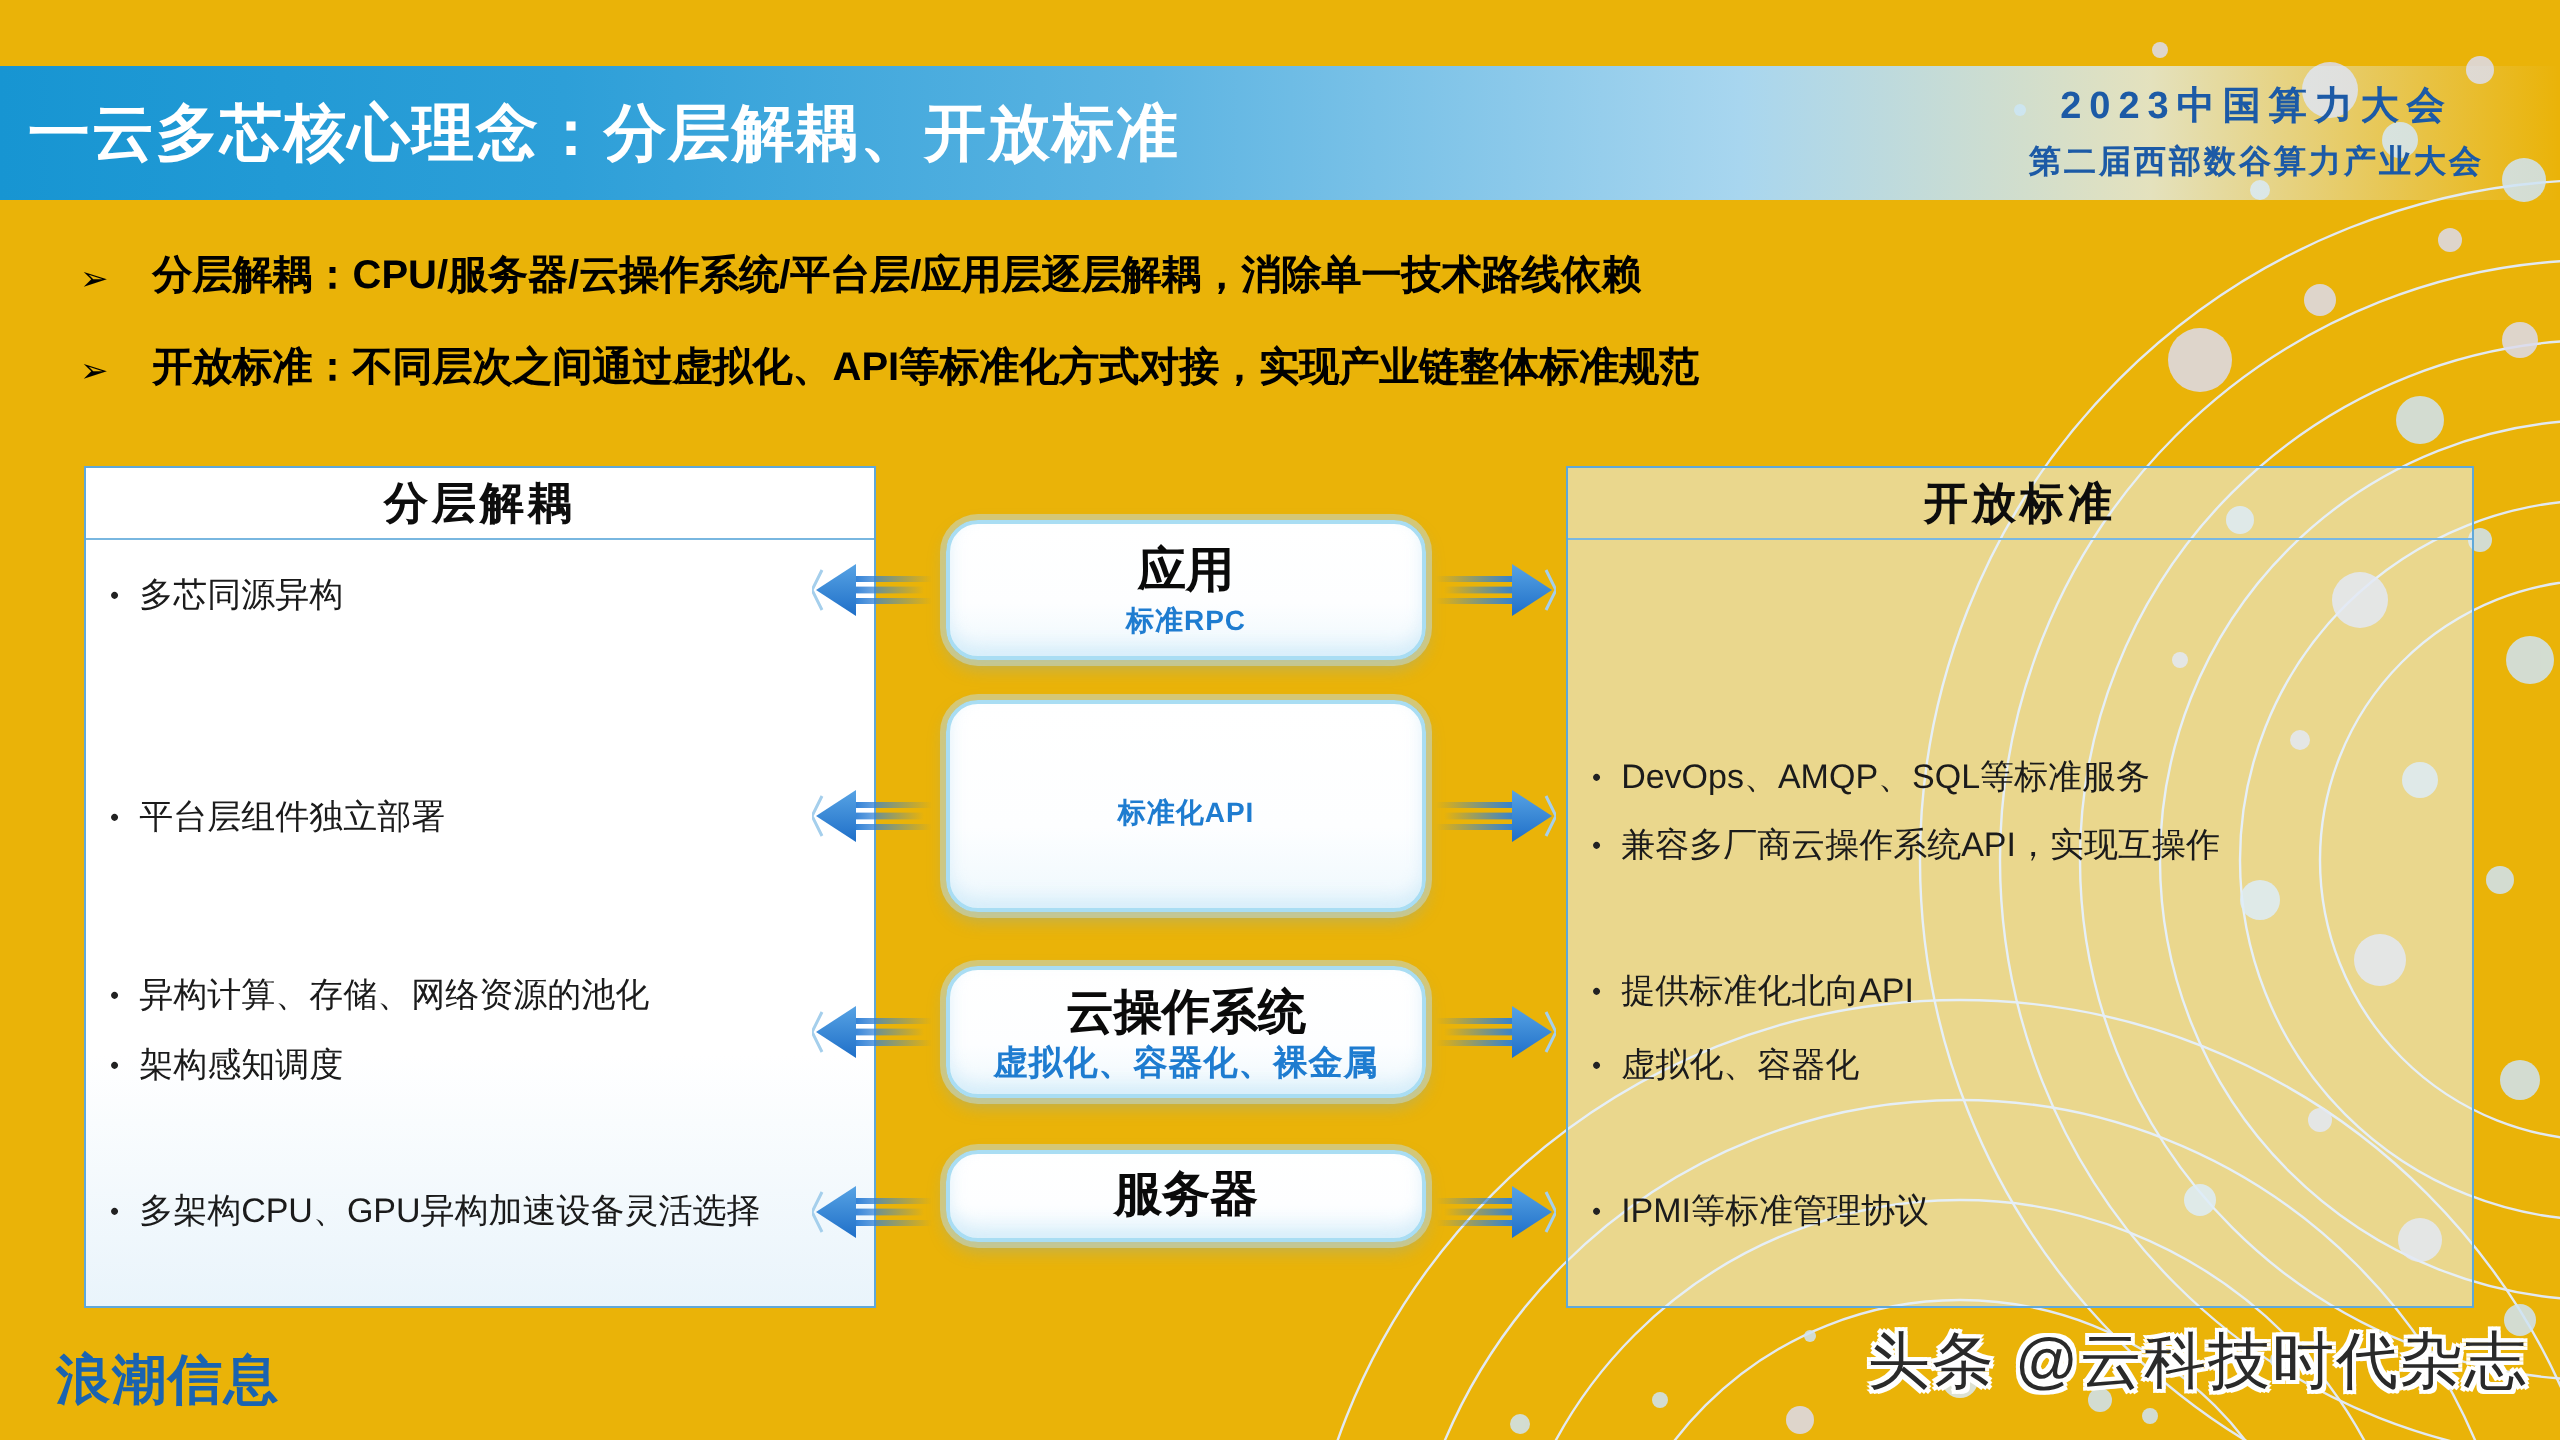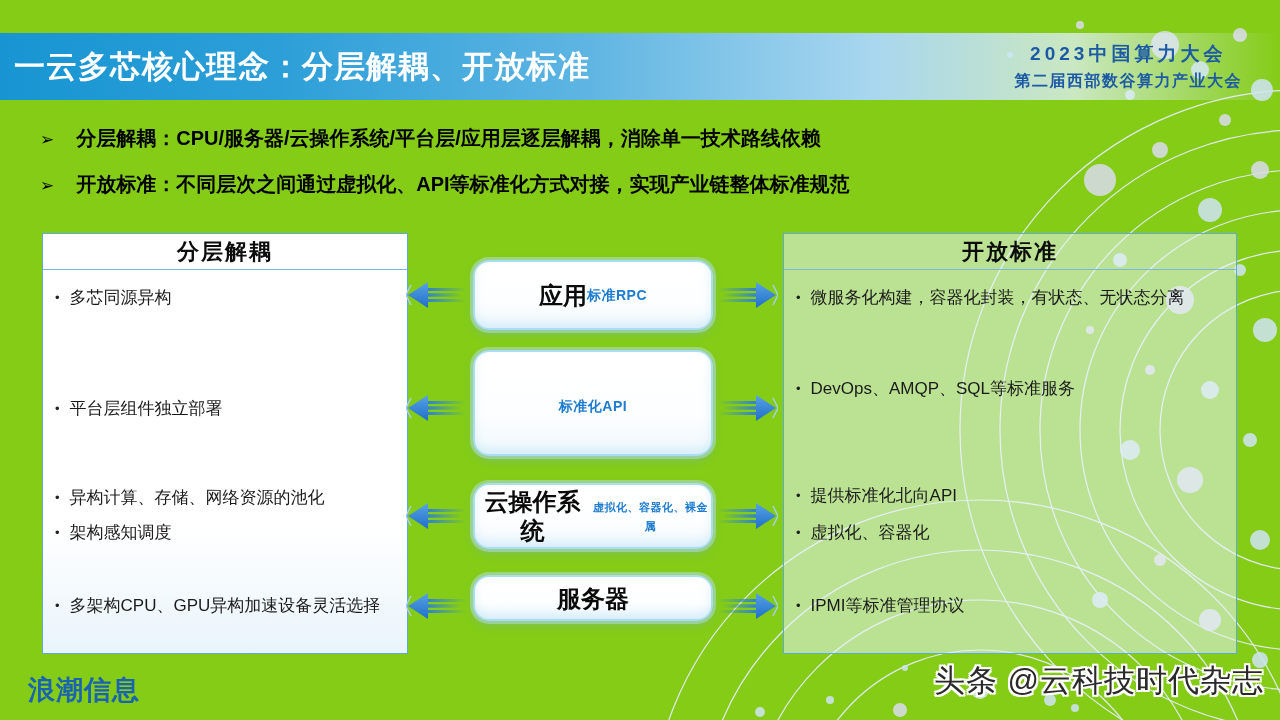--- a/index.html
+++ b/index.html
@@ -1,19 +1,19 @@
 <!DOCTYPE html>
 <html><head>
 <meta charset="utf-8">
 <style>
   html,body{margin:0;padding:0;background:#888;}
   *{box-sizing:border-box;}
   #slide{
     position:relative;width:1280px;height:720px;margin:0 auto;
-    background:#84cc16;overflow:hidden;
+    background:#eab308;overflow:hidden;
     font-family:"Liberation Sans","DejaVu Sans",sans-serif;
     padding-left:39px;
   }
   
   #decor{position:absolute;inset:0;z-index:0;}
   
   .header-bar{
     position:absolute;left:0;top:33px;width:100%;height:67px;z-index:2;
     background:linear-gradient(90deg,#1795d2 0%,#2d9fd8 22%,#5cb4e2 45%,#a8d6ef 68%,
                rgba(226,241,250,.75) 84%,rgba(255,255,255,0) 100%);
@@ -33,21 +33,21 @@
   .intro{position:absolute;left:40px;top:124px;z-index:2;}
   .intro-line{display:flex;align-items:flex-start;margin-bottom:16px;
     font-size:20px;font-weight:bold;color:#000;line-height:28px;white-space:nowrap;}
   .intro-marker{font-size:17px;margin:2px 22px 0 0;color:#000;}
   
   .panel{
     position:absolute;top:233px;height:421px;z-index:1;
     border:1px solid #5fa8da;
   }
   .panel-left{
-    left:42px;width:366px;
+    left:42px;width:396px;
     background:linear-gradient(180deg,#ffffff 0%,#ffffff 70%,#e9f4fb 100%);
   }
   .panel-right{
     left:783px;width:454px;
     background:rgba(233,244,251,0.55);
   }
   .panel-header{
     height:36px;display:flex;align-items:center;justify-content:center;
     border-bottom:1px solid #79b7e0;
     font-size:22px;font-weight:bold;color:#0d0d0d;letter-spacing:2px;
@@ -61,21 +61,21 @@
   .lp-0{top:52px;} .lp-1{top:163px;} .lp-2{top:252px;} .lp-3{top:287px;} .lp-4{top:360px;}
   
   .rp-0{top:52px;} .rp-1{top:143px;} .rp-2{top:177px;} .rp-3{top:250px;} .rp-4{top:287px;} .rp-5{top:360px;}
   
   .layer-box{
     position:absolute;left:473px;width:240px;z-index:2;
     background:linear-gradient(180deg,#ffffff 0%,#fdfeff 60%,#eef8fd 100%);
     border:2px solid #a9ddf3;border-radius:16px;
     box-shadow:0 0 0 3px rgba(190,225,246,.45),0 4px 9px rgba(110,175,225,.40),
                inset 0 -5px 8px rgba(185,225,247,.45);
-    display:flex;align-items:center;justify-content:center;
+    display:flex;flex-direction:column;align-items:center;justify-content:center;
   }
   .layer-0{top:260px;height:70px;}
   .layer-1{top:350px;height:106px;}
   .layer-2{top:483px;height:66px;}
   .layer-3{top:575px;height:46px;}
   .layer-title{
     font-size:24px;font-weight:bold;color:#0a0a0a;line-height:29px;
     text-align:center;white-space:pre-line;
   }
   .layer-subtitle{
@@ -193,37 +193,37 @@
     <div class="panel-header">分层解耦</div>
     <div class="panel-item lp-0">多芯同源异构</div>
     <div class="panel-item lp-2">异构计算、存储、网络资源的池化</div>
     <div class="panel-item lp-1">平台层组件独立部署</div>
     <div class="panel-item lp-4">多架构CPU、GPU异构加速设备灵活选择</div>
     <div class="panel-item lp-3">架构感知调度</div>
   </div>
 
   <div class="panel panel-right">
     <div class="panel-header">开放标准</div>
-    <div class="panel-item rp-0">微服务化构建，容器化封装，有状态、无状态分离</div>
     <div class="panel-item rp-1">DevOps、AMQP、SQL等标准服务</div>
+    <div class="panel-item rp-2">兼容多厂商云操作系统API，实现互操作</div>
     <div class="panel-item rp-3">提供标准化北向API</div>
     <div class="panel-item rp-4">虚拟化、容器化</div>
     <div class="panel-item rp-5">IPMI等标准管理协议</div>
   </div>
 
   <div class="layer-box layer-0">
     <div class="layer-title">应用</div>
     <div class="layer-subtitle">标准RPC</div>
   </div>
   <div class="layer-box layer-1">
     <div class="layer-subtitle" style="margin-top:6px">标准化API</div>
   </div>
   <div class="layer-box layer-2">
     <div class="layer-title">云操作系统</div>
-    <div class="layer-subtitle" style="font-size:11px">虚拟化、容器化、裸金属</div>
+    <div class="layer-subtitle" style="font-size:17px">虚拟化、容器化、裸金属</div>
   </div>
   <div class="layer-box layer-3">
     <div class="layer-title">服务器</div>
     <div class="layer-subtitle"></div>
   </div>
 
   <svg class="flow-arrow arrow-left row-0" viewBox="0 0 60 26">
     <rect x="0" y="6" width="39" height="3" fill="url(#streak)"></rect>
       <rect x="4" y="11.3" width="36" height="3.4" fill="url(#streak)"></rect>
     <rect x="0" y="17" width="39" height="3" fill="url(#streak)"></rect>

